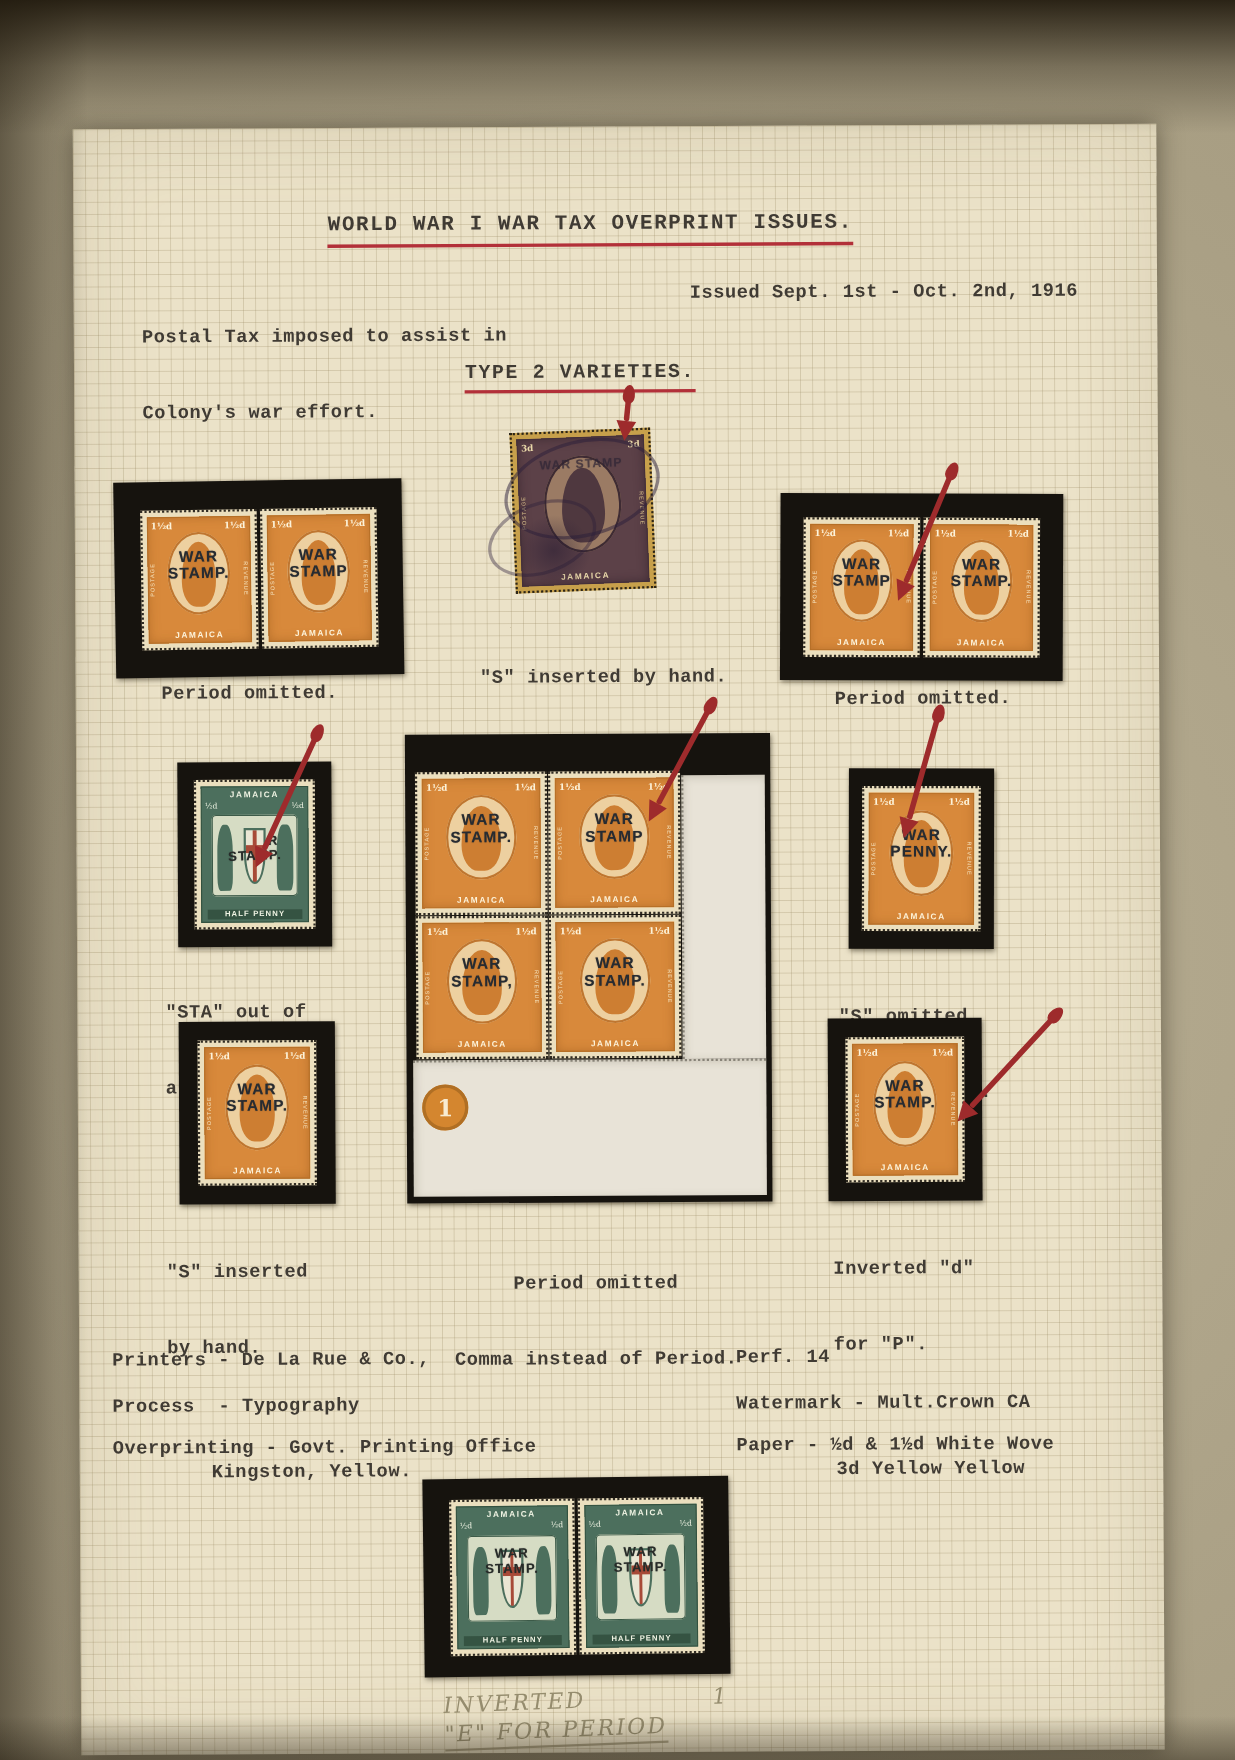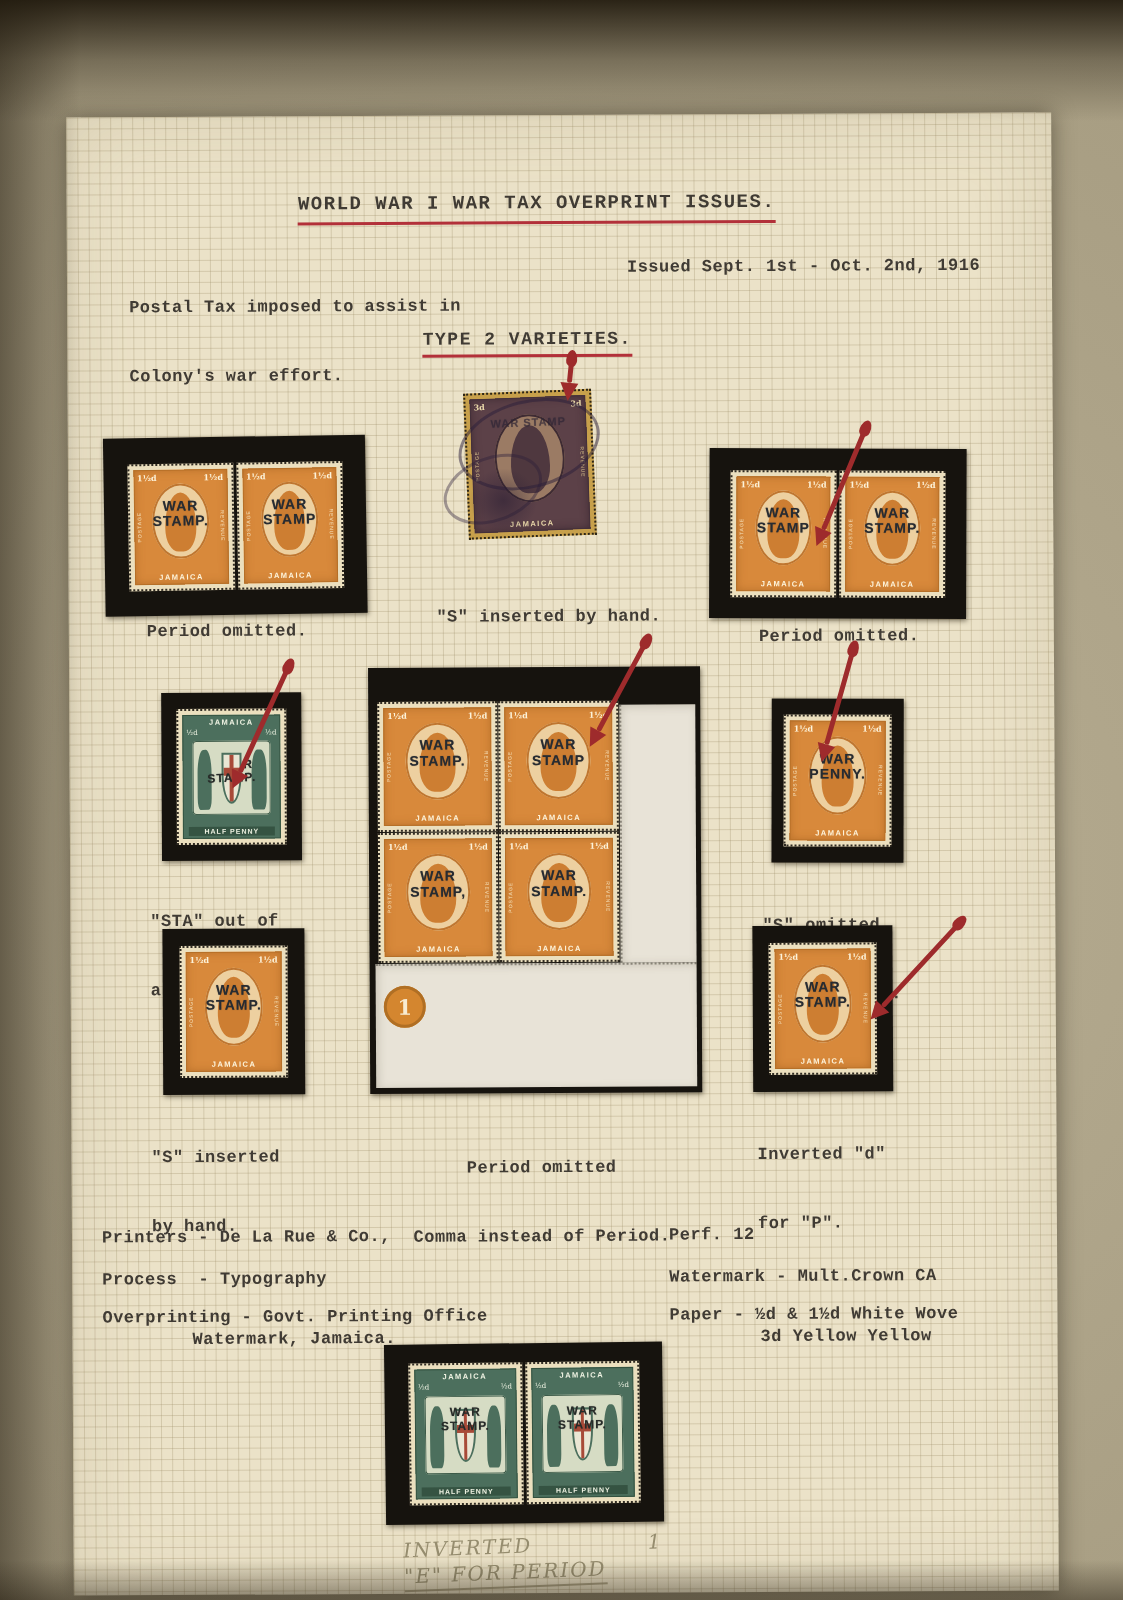--- a/index.html
+++ b/index.html
@@ -433,22 +433,22 @@
       </div>
   </div>
   <div class="tw" style="left:686px;top:984px;">
     <div>Inverted "d"</div>
     <div>for "P".</div>
   </div>
 
   <div class="tw" style="left:30px;top:1110px;">Printers - De La Rue &amp; Co.,</div>
   <div class="tw" style="left:30px;top:1152px;">Process  - Typography</div>
   <div class="tw" style="left:30px;top:1190px;">Overprinting - Govt. Printing Office</div>
-  <div class="tw" style="left:120px;top:1212px;">Watermark, Jamaica.</div>
-  <div class="tw" style="left:597px;top:1110px;">Perf. 12</div>
+  <div class="tw" style="left:120px;top:1212px;">Kingston, Yellow.</div>
+  <div class="tw" style="left:597px;top:1110px;">Perf. 14</div>
   <div class="tw" style="left:597px;top:1152px;">Watermark - Mult.Crown CA</div>
   <div class="tw" style="left:597px;top:1190px;">Paper - ½d &amp; 1½d White Wove</div>
   <div class="tw" style="left:688px;top:1212px;">3d Yellow Yellow</div>
 
   <div class="mount" style="left:312px;top:1228px;width:278px;height:180px;transform:rotate(-0.4deg);">
     <div class="slot slot-g2">
         <div class="stamp green">
           <div class="sframe gframe">
             <span class="gtop">JAMAICA</span>
             <span class="gcorner gl">½d</span>

